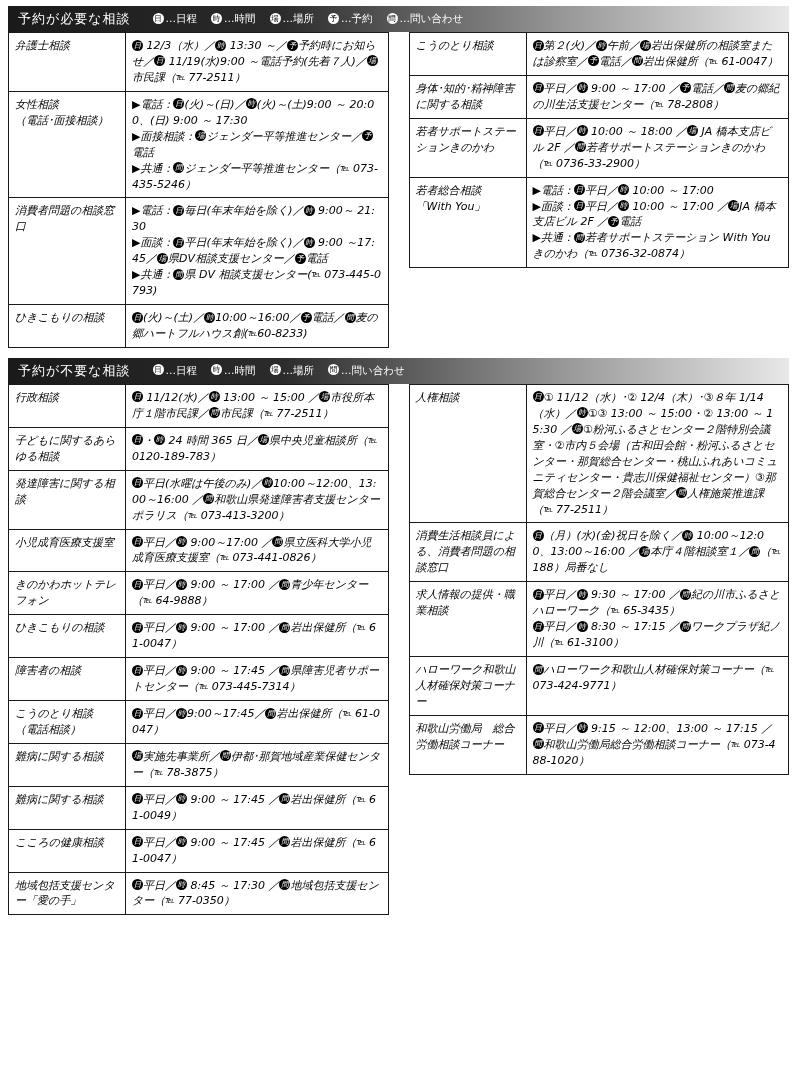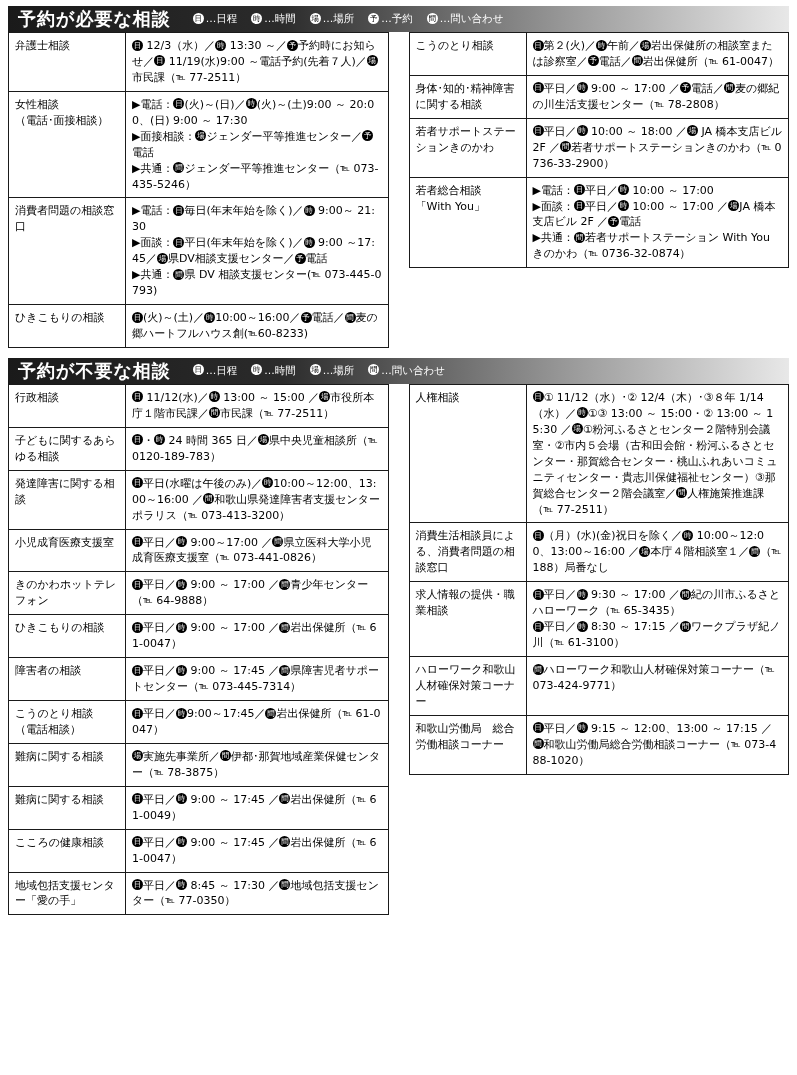--- a/index.html
+++ b/index.html
@@ -16,40 +16,40 @@
   
   .section{margin-bottom:10px;}
   .sec-bar{
     display:flex;align-items:center;
     height:26px;
     background:linear-gradient(to right,#1a1a1a 0%,#2b2b2b 35%,#9a9a9a 72%,#e8e8e8 100%);
     color:#ffffff;
     padding:0 10px;
     box-sizing:border-box;
   }
-  .sec-title{font-size:18px;font-weight:bold;letter-spacing:1px;white-space:nowrap;}
+  .sec-title{font-size:13px;font-weight:normal;letter-spacing:1px;white-space:nowrap;}
   .legend{display:flex;align-items:center;margin-left:22px;gap:14px;font-size:10.5px;white-space:nowrap;}
   .legend .lg{display:flex;align-items:center;gap:2px;}
   .sec-bar .legend{color:#ffffff;}
 
   
   .ic{
     display:inline-block;
     width:11px;height:11px;line-height:11px;
     border-radius:50%;
     background:#000;color:#fff;
     font-size:7.5px;text-align:center;
     vertical-align:middle;
     position:relative;top:-1px;
     font-family:"DejaVu Sans",sans-serif;
   }
   .legend .ic{background:#fff;color:#000;}
 
   
-  .cols{display:flex;gap:20px;align-items:flex-start;}
+  .cols{display:flex;gap:20px;align-items:flex-start;font-style:italic;}
   .col{flex:1 1 0;min-width:0;}
   table.tbl{
     width:100%;
     border-collapse:collapse;
     table-layout:fixed;
   }
   table.tbl td{
     border:1px solid #1a1a1a;
     padding:5px 6px;
     vertical-align:top;

